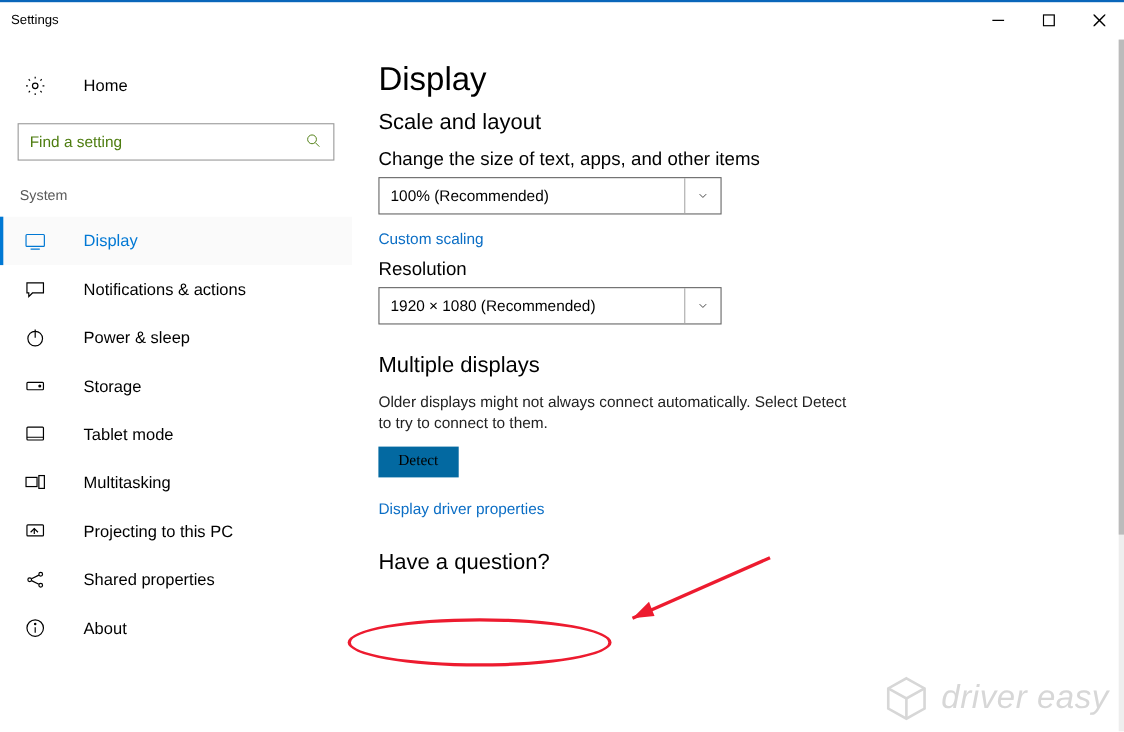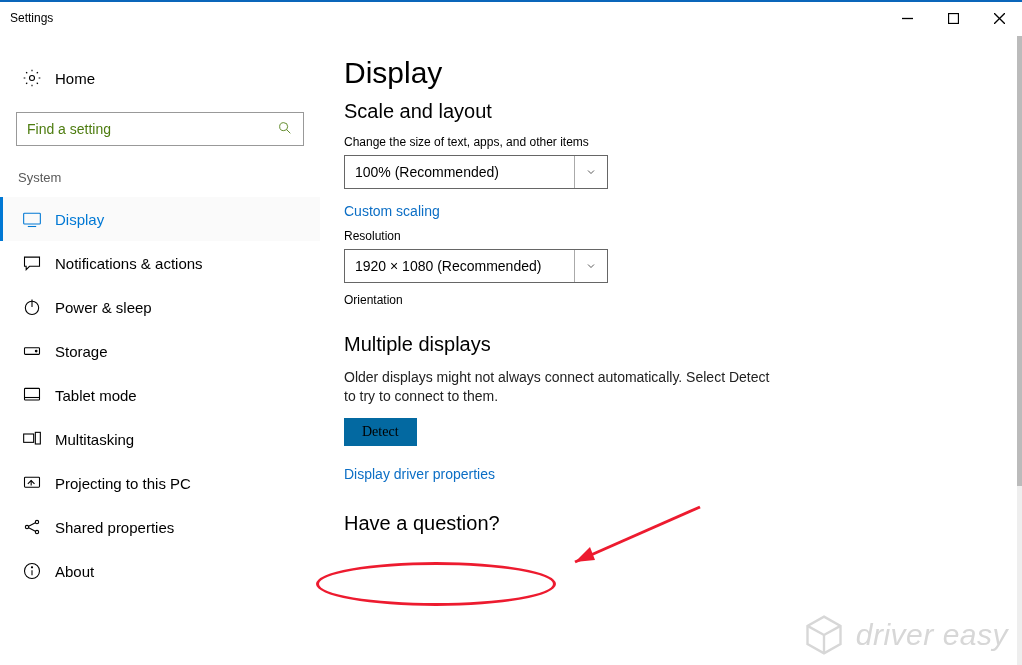--- a/index.html
+++ b/index.html
@@ -41,21 +41,21 @@
 .sidebar {
   width: 320px;
   flex-shrink: 0;
   padding-top: 22px;
 }
 .home-row, .side-item {
   display: flex;
   align-items: center;
   height: 44px;
   padding-left: 18px;
-  gap: 12px;
+  gap: 33px;
   border-left: 3px solid transparent;
 }
 .home-row .label, .side-item .label { font-size: 15px; }
 .side-item.active {
   border-left-color: #0078d4;
   color: #0078d4;
   background: rgba(0,0,0,0.02);
 }
 .search-wrap {
   padding: 12px 16px 18px 16px;
@@ -78,23 +78,23 @@
   color: #5a5a5a;
 }
 .side-icon { width: 22px; height: 22px; display: inline-flex; align-items: center; justify-content: center; }
 .main {
   flex: 1;
   padding: 22px 24px 0 24px;
   overflow: hidden;
 }
 .h1 { font-size: 30px; font-weight: 400; margin-bottom: 10px; }
 .h2 { font-size: 20px; font-weight: 500; margin-top: 6px; margin-bottom: 12px; }
-.field-label { font-size: 12px; margin-top: 10px; margin-bottom: 6px; }
+.field-label { font-size: 17px; margin-top: 10px; margin-bottom: 6px; }
 .dropdown {
-  width: 264px;
+  width: 312px;
   height: 34px;
   border: 1px solid #666;
   display: flex;
   align-items: center;
   padding: 0 10px;
   font-size: 14px;
   position: relative;
   margin-bottom: 6px;
 }
 .dropdown .chev {
@@ -320,21 +320,20 @@
     <div class="field-label" style="">Resolution</div>
     <div class="dropdown">
       <span>1920 × 1080 (Recommended)</span>
       <span class="chev">
           <svg width="12" height="12" viewBox="0 0 24 24">
             <polyline points="6 9 12 15 18 9"></polyline>
           </svg>
         </span>
     </div>
 
-    <div class="field-label">Orientation</div>
 
     <div class="h2" style="margin-top:26px">Multiple displays</div>
     <div class="desc">Older displays might not always connect automatically. Select Detect to try to connect to them.</div>
     <div class="btn">Detect</div>
     <br>
     <a class="link" style="margin-top:20px">Display driver properties</a>
 
     <div class="h2" style="margin-top:30px">Have a question?</div>
   </main>
 </div>

